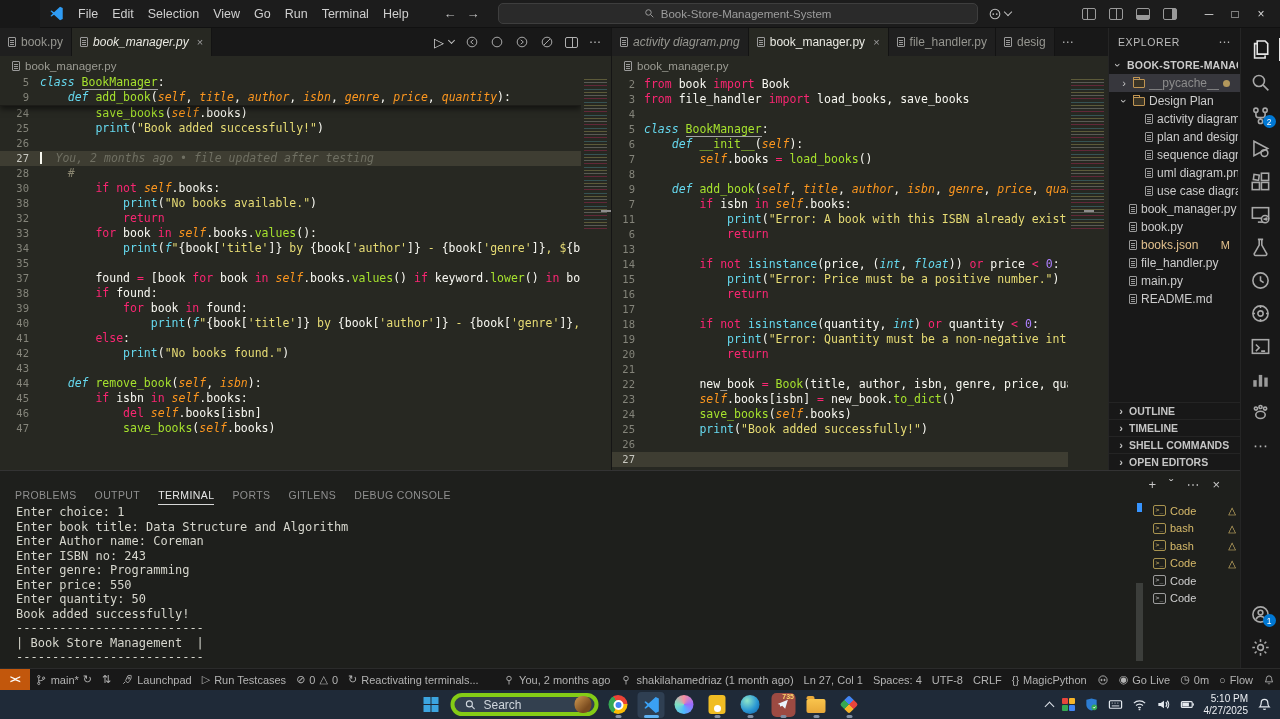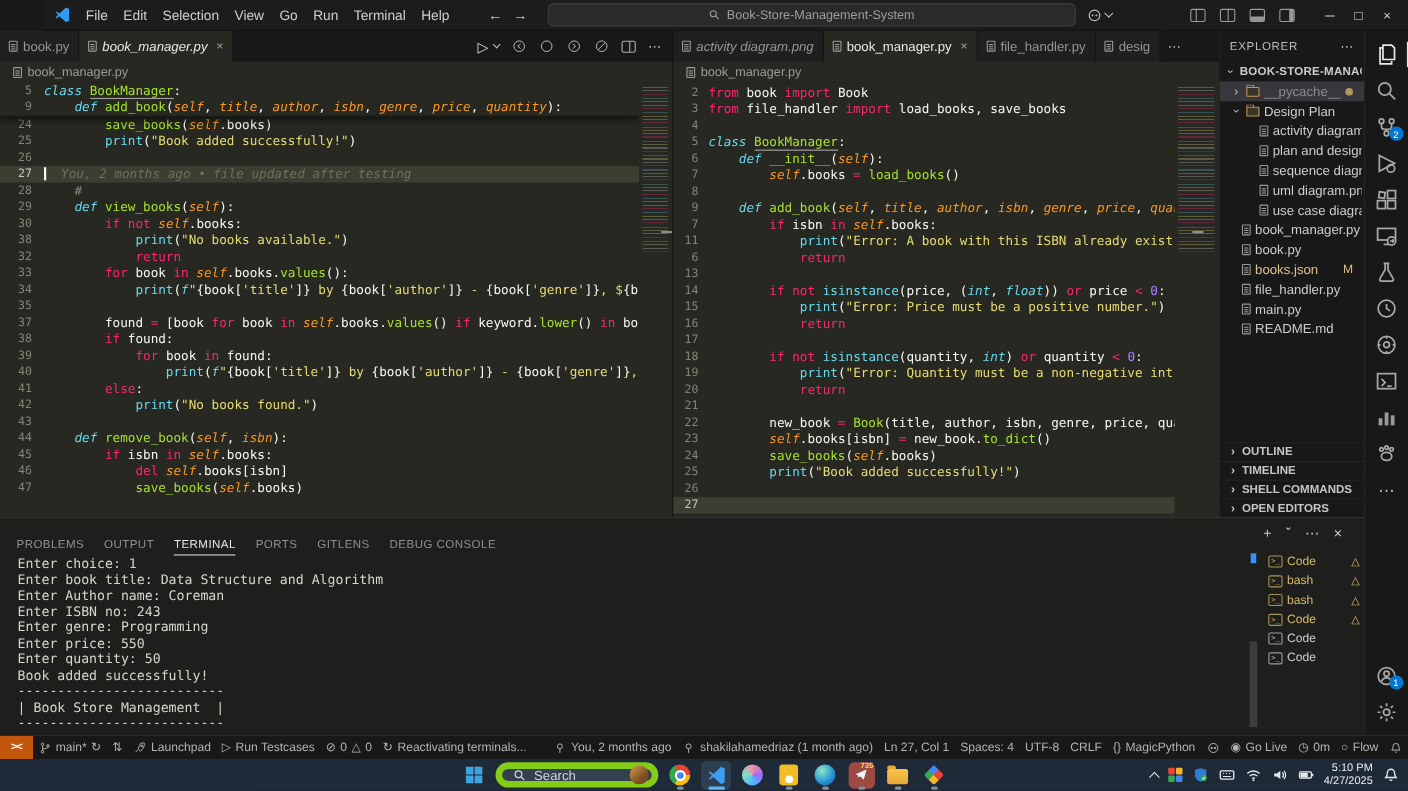--- a/index.html
+++ b/index.html
@@ -132,21 +132,21 @@
 
   
   .taskbar{height:29px;flex:none;background:#1f2a38;position:relative;display:flex;align-items:center;}
   .tcenter{position:absolute;left:50%;top:0;bottom:0;transform:translateX(-50%);display:flex;align-items:center;gap:6px;}
   .tkicon{width:27px;height:26px;border-radius:4px;display:flex;align-items:center;justify-content:center;position:relative;}
   .tkicon.running::after{content:"";position:absolute;bottom:0;left:50%;transform:translateX(-50%);width:6px;height:3px;border-radius:2px;background:#7f8ea3;}
   .tkicon.activeapp{background:#2f3f52;}
   .tkicon.activeapp::after{content:"";position:absolute;bottom:0;left:50%;transform:translateX(-50%);width:15px;height:3px;border-radius:2px;background:#5fb2f2;}
   .winlogo{width:15px;height:15px;display:grid;grid-template-columns:1fr 1fr;grid-template-rows:1fr 1fr;gap:1.5px;}
   .winlogo span{background:#3ca5e0;border-radius:.5px;}
-  .searchpill{height:23px;width:148px;border-radius:12px;background:#33404f;border:6px solid #84cc16;display:flex;align-items:center;gap:7px;padding:0 3px 0 10px;color:#cfd6dd;font-size:12px;}
+  .searchpill{height:23px;width:148px;border-radius:12px;background:#33404f;border:4px solid #84cc16;display:flex;align-items:center;gap:7px;padding:0 3px 0 10px;color:#cfd6dd;font-size:12px;}
   .pillimg{margin-left:auto;width:17px;height:17px;border-radius:8px;background:linear-gradient(135deg,#d19a52,#7a4b1f 70%);}
   .chrome{width:19px;height:19px;border-radius:50%;background:conic-gradient(from -30deg,#ea4335 0 33%,#fbbc05 33% 66%,#34a853 66% 100%);position:relative;}
   .chrome::after{content:"";position:absolute;inset:4.5px;border-radius:50%;background:#4285f4;border:2px solid #fff;}
   .copilot{width:19px;height:19px;border-radius:50%;background:conic-gradient(#f58ea0,#9a6bff,#4db8ff,#7ee0c3,#f58ea0);}
   .ydoc{width:17px;height:19px;border-radius:3px;background:#f0bd24;position:relative;}
   .ydoc::after{content:"";position:absolute;bottom:2px;left:50%;transform:translateX(-50%);width:7px;height:7px;border-radius:50%;background:#fff;}
   .sphere{width:19px;height:19px;border-radius:50%;background:radial-gradient(circle at 35% 30%,#8ee6c8,#2a97d4 55%,#0f5a9e);}
   .tgtile{width:24px;height:24px;border-radius:5px;background:#9c4a42;position:relative;display:flex;align-items:center;justify-content:center;}
   .tgbadge{position:absolute;top:0px;right:1px;font-size:7px;color:#ffd76b;font-weight:700;}
   .folder{width:19px;height:14px;border-radius:2px;background:linear-gradient(#f9c44d,#e8a838);position:relative;margin-top:3px;}
@@ -258,21 +258,20 @@
               <div class="sticky" id="stickyL">
                   <div class="cl"><span class="g">5</span><span class="code"><span class="tk-i">class </span><span class="tk-u">BookManager</span><span class="tk-d">:</span></span></div>
                   <div class="cl"><span class="g">9</span><span class="code"><span class="tk-d">    </span><span class="tk-i">def </span><span class="tk-f">add_book</span><span class="tk-d">(</span><span class="tk-p">self</span><span class="tk-d">, </span><span class="tk-p">title</span><span class="tk-d">, </span><span class="tk-p">author</span><span class="tk-d">, </span><span class="tk-p">isbn</span><span class="tk-d">, </span><span class="tk-p">genre</span><span class="tk-d">, </span><span class="tk-p">price</span><span class="tk-d">, </span><span class="tk-p">quantity</span><span class="tk-d">):</span></span></div>
                 </div>
               <div id="codeL">
                   <div class="cl"><span class="g">24</span><span class="code"><span class="tk-d">        </span><span class="tk-f">save_books</span><span class="tk-d">(</span><span class="tk-p">self</span><span class="tk-d">.books)</span></span></div>
                   <div class="cl"><span class="g">25</span><span class="code"><span class="tk-d">        </span><span class="tk-b">print</span><span class="tk-d">(</span><span class="tk-s">"Book added successfully!"</span><span class="tk-d">)</span></span></div>
                   <div class="cl"><span class="g">26</span><span class="code"></span></div>
                   <div class="cl hl"><span class="g">27</span><span class="code"><span class="caret"></span><span class="blame">You, 2 months ago • file updated after testing</span></span></div>
                   <div class="cl"><span class="g">28</span><span class="code"><span class="tk-c">    #</span></span></div>
-                  <div class="cl"><span class="g">29</span><span class="code"><span class="tk-d">    </span><span class="tk-i">def </span><span class="tk-f">view_books</span><span class="tk-d">(</span><span class="tk-p">self</span><span class="tk-d">):</span></span></div>
                   <div class="cl"><span class="g">30</span><span class="code"><span class="tk-d">        </span><span class="tk-k">if</span><span class="tk-d"> </span><span class="tk-k">not</span><span class="tk-d"> </span><span class="tk-p">self</span><span class="tk-d">.books:</span></span></div>
                   <div class="cl"><span class="g">38</span><span class="code"><span class="tk-d">            </span><span class="tk-b">print</span><span class="tk-d">(</span><span class="tk-s">"No books available."</span><span class="tk-d">)</span></span></div>
                   <div class="cl"><span class="g">32</span><span class="code"><span class="tk-d">            </span><span class="tk-k">return</span></span></div>
                   <div class="cl"><span class="g">33</span><span class="code"><span class="tk-d">        </span><span class="tk-k">for</span><span class="tk-d"> book </span><span class="tk-k">in</span><span class="tk-d"> </span><span class="tk-p">self</span><span class="tk-d">.books.</span><span class="tk-f">values</span><span class="tk-d">():</span></span></div>
                   <div class="cl"><span class="g">34</span><span class="code"><span class="tk-d">            </span><span class="tk-b">print</span><span class="tk-d">(</span><span class="tk-i">f</span><span class="tk-s">"</span><span class="tk-d">{book[</span><span class="tk-s">'title'</span><span class="tk-d">]}</span><span class="tk-s"> by </span><span class="tk-d">{book[</span><span class="tk-s">'author'</span><span class="tk-d">]}</span><span class="tk-s"> - </span><span class="tk-d">{book[</span><span class="tk-s">'genre'</span><span class="tk-d">]}</span><span class="tk-s">, $</span><span class="tk-d">{boo</span></span></div>
                   <div class="cl"><span class="g">35</span><span class="code"></span></div>
                   <div class="cl"><span class="g">37</span><span class="code"><span class="tk-d">        found </span><span class="tk-k">=</span><span class="tk-d"> [book </span><span class="tk-k">for</span><span class="tk-d"> book </span><span class="tk-k">in</span><span class="tk-d"> </span><span class="tk-p">self</span><span class="tk-d">.books.</span><span class="tk-f">values</span><span class="tk-d">() </span><span class="tk-k">if</span><span class="tk-d"> keyword.</span><span class="tk-f">lower</span><span class="tk-d">() </span><span class="tk-k">in</span><span class="tk-d"> book</span></span></div>
                   <div class="cl"><span class="g">38</span><span class="code"><span class="tk-d">        </span><span class="tk-k">if</span><span class="tk-d"> found:</span></span></div>
                   <div class="cl"><span class="g">39</span><span class="code"><span class="tk-d">            </span><span class="tk-k">for</span><span class="tk-d"> book </span><span class="tk-k">in</span><span class="tk-d"> found:</span></span></div>
                   <div class="cl"><span class="g">40</span><span class="code"><span class="tk-d">                </span><span class="tk-b">print</span><span class="tk-d">(</span><span class="tk-i">f</span><span class="tk-s">"</span><span class="tk-d">{book[</span><span class="tk-s">'title'</span><span class="tk-d">]}</span><span class="tk-s"> by </span><span class="tk-d">{book[</span><span class="tk-s">'author'</span><span class="tk-d">]}</span><span class="tk-s"> - </span><span class="tk-d">{book[</span><span class="tk-s">'genre'</span><span class="tk-d">]}</span><span class="tk-s">, $</span></span></div>

